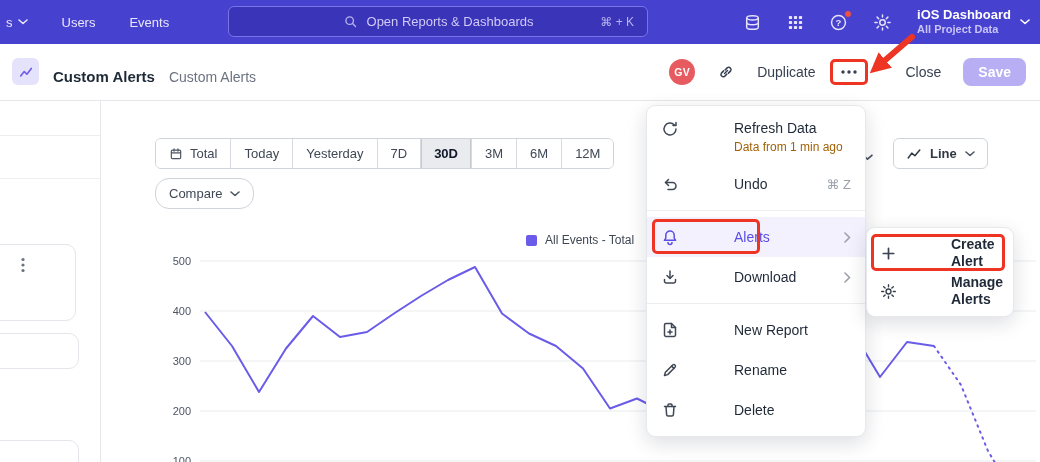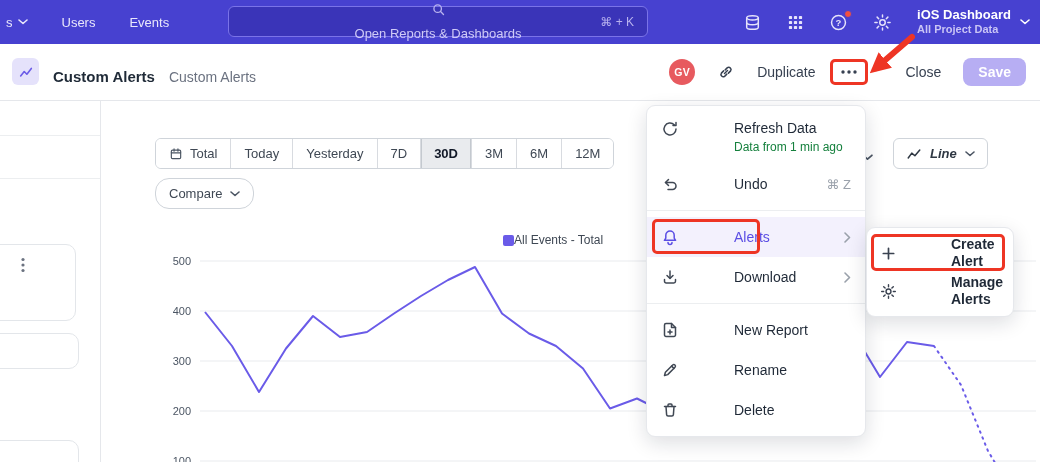--- a/index.html
+++ b/index.html
@@ -7,21 +7,21 @@
   body { font-family: "Liberation Sans", sans-serif; background:#fff; }
   .page { position:relative; width:1040px; height:462px; overflow:hidden; background:#fff; }
 
   
   .topnav { position:absolute; left:0; top:0; width:1040px; height:44px; background:#4741d0; z-index:5;
             display:flex; align-items:center; color:#e9e7fb; }
   .topnav-left { display:flex; align-items:center; gap:34px; padding-left:6px; font-size:13px; }
   .nav-item { display:flex; align-items:center; gap:5px; cursor:pointer; white-space:nowrap; }
   .search-pill { position:absolute; left:228px; top:6px; width:420px; height:31px; background:#3a34b8;
                  border:1px solid #7a73e8; border-radius:6px; display:flex; align-items:center; color:#cfcaf7; }
-  .search-center { margin:0 auto; display:flex; align-items:center; gap:9px; font-size:13px;flex-direction:column; }
+  .search-center { margin:0 auto; display:flex; align-items:center; gap:9px; font-size:13px; }
   .search-shortcut { position:absolute; right:13px; font-size:12px; color:#b9b3ef; }
   .topnav-icons { position:absolute; right:148px; top:0; height:44px; display:flex; align-items:center; gap:25px; color:#e6e3fb; }
   .tn-icon { position:relative; display:flex; cursor:pointer; }
   .help-dot { position:absolute; top:-3px; right:-4px; width:8px; height:8px; border-radius:50%; background:#f4503e; border:1.5px solid #4741d0; }
   .project-block { position:absolute; right:10px; top:0; height:44px; display:flex; align-items:center; gap:9px; cursor:pointer; }
   .project-title { font-size:13px; font-weight:700; color:#fff; line-height:1.25; }
   .project-sub { font-size:11px; font-weight:600; color:#c9c4f5; line-height:1.25; }
 
   
   .header { position:absolute; left:0; top:44px; width:1040px; height:57px; background:#fff; border-bottom:1px solid #e5e7eb; z-index:5; }
@@ -50,39 +50,39 @@
   .seg-btn { display:flex; align-items:center; gap:7px; padding:0 13px; font-size:13px; color:#3f4854;
              background:#fff; border:none; border-right:1px solid #d8dbe0; cursor:pointer; font-family:inherit; white-space:nowrap; }
   .seg-btn:last-child { border-right:none; }
   .seg-btn.selected { background:#e9ebee; font-weight:700; color:#111827;
                       box-shadow: inset 1px 0 #c4c9cf, inset -1px 0 #c4c9cf; }
   .compare-btn { position:absolute; left:155px; top:178px; height:31px; display:flex; align-items:center; gap:8px;
                  padding:0 13px; font-size:13px; color:#3f4854; background:#fff; border:1px solid #cfd4da;
                  border-radius:14px; cursor:pointer; font-family:inherit; z-index:3; }
   .line-btn { position:absolute; left:893px; top:138px; height:31px; display:flex; align-items:center; gap:8px;
               padding:4px 12px; font-size:13px; font-weight:600; color:#2f3843; background:#fff;
-              border:1px solid #cfd4da; border-radius:6px; cursor:pointer; font-family:inherit; z-index:3;font-style:italic; }
+              border:1px solid #cfd4da; border-radius:6px; cursor:pointer; font-family:inherit; z-index:3; }
   .hidden-chevron { position:absolute; left:862px; top:147px; z-index:3; color:#4b5563; }
 
-  .legend { position:absolute; left:503px; top:233px; display:flex; align-items:center; gap:0; z-index:3; }
+  .legend { position:absolute; left:526px; top:233px; display:flex; align-items:center; gap:8px; z-index:3; }
   .legend-swatch { width:11px; height:11px; border-radius:2px; background:#5d4fe3; }
   .legend-label { font-size:12px; color:#3f4854; }
 
   .chart-svg { position:absolute; left:0; top:0; z-index:1; }
 
   
   .menu { position:absolute; left:646px; top:105px; width:220px; background:#fff; border:1px solid #e6e8ec;
           border-radius:9px; box-shadow:0 6px 20px rgba(15,23,42,.14); padding:6px 0; z-index:10; }
   .menu-item { position:relative; display:flex; align-items:center; height:40px; padding:0 14px; cursor:pointer; color:#1f2937;gap:44px; }
   .menu-item.tall { height:52px; align-items:flex-start; padding-top:8px; }
   .menu-item.active { background:#f3f1fd; color:#5b4ee4; }
   .mi-icon { display:flex; margin-right:11px; color:#404854; flex:none; }
   .menu-item.active .mi-icon { color:#5b4ee4; }
   .mi-label { font-size:14px; line-height:1.2; }
-  .mi-sub { font-size:12px; color:#15803d; margin-top:3px; }
+  .mi-sub { font-size:12px; color:#a16207; margin-top:3px; }
   .mi-right { margin-left:auto; color:#9aa1ab; font-size:13px; display:flex; align-items:center; }
   .menu-divider { height:1px; background:#eceef0; margin:6px 0; }
 
   .submenu { position:absolute; left:866px; top:227px; width:148px; background:#fff; border:1px solid #e6e8ec;
              border-radius:9px; box-shadow:0 6px 20px rgba(15,23,42,.14); padding:6px 0; z-index:11; }
   .submenu .menu-item { height:38px; padding:0 13px; }
   .submenu .mi-label { font-weight:600; }
   .submenu .mi-icon { margin-right:10px; color:#3a4250; }
 
   

